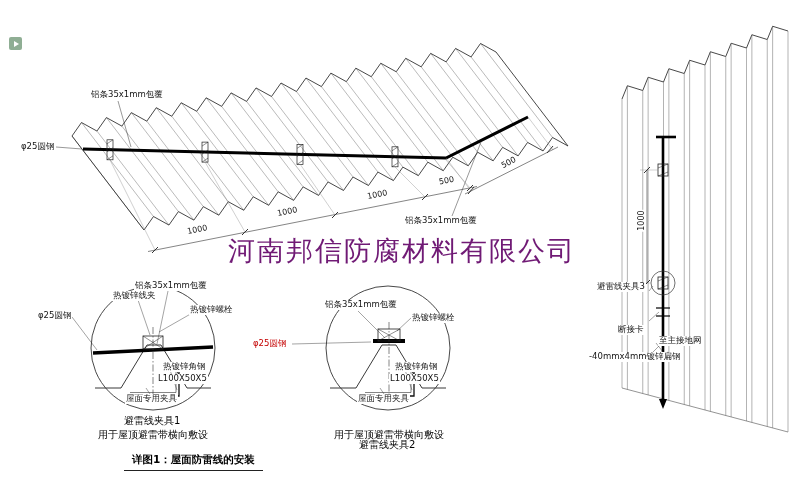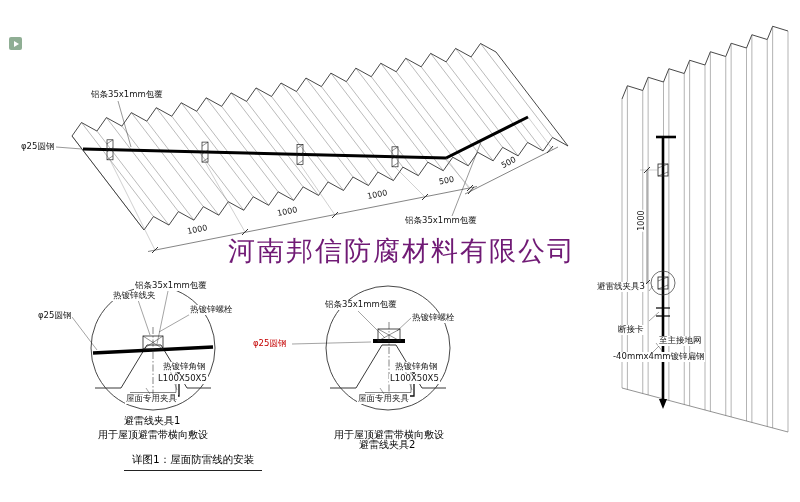--- a/index.html
+++ b/index.html
@@ -6,21 +6,21 @@
   html,body{background:#ffffff}
   #canvas{position:relative;width:800px;height:502px;background:#fff;overflow:hidden;
           font-family:"DejaVu Sans",sans-serif;color:#111}
   #linework{position:absolute;left:0;top:0}
   .lbl{position:absolute;font-size:8.5px;line-height:1.15;white-space:nowrap;
        background:#fff;padding:0 1px;color:#141414}
   .dim{font-size:8px;background:#fff}
   .red{color:#c40000}
   .title{position:absolute;font-size:10px;white-space:nowrap;color:#000}
   .subtitle{position:absolute;font-size:10px;white-space:nowrap;color:#000}
-  .caption{position:absolute;font-size:10.5px;font-weight:normal;white-space:nowrap;color:#000;
+  .caption{position:absolute;font-size:10.5px;font-weight:bold;white-space:nowrap;color:#000;
            border-bottom:1px solid #222;padding:0 8px 3px}
   #watermark{position:absolute;left:228px;top:233px;font-size:27px;letter-spacing:2px;
              white-space:nowrap;color:#701a75;z-index:5}
   .corner-mark{position:absolute;left:9px;top:37px;width:13px;height:13px;background:#8fae94;
                border-radius:2px;display:flex;align-items:center;justify-content:center}
   .corner-mark::after{content:"";display:block;width:0;height:0;margin-left:2px;
                border-left:5px solid #fff;border-top:3.5px solid transparent;border-bottom:3.5px solid transparent}
 </style>
 </head>
 <body>
@@ -211,18 +211,18 @@
   <span class="lbl" style="left:394px;top:362px">热镀锌角钢</span>
   <span class="lbl" style="left:389px;top:374px">L100X50X5</span>
   <span class="lbl" style="left:357px;top:394px">屋面专用夹具</span>
   <span class="title" style="left:359px;top:438px">避雷线夹具2</span>
   <span class="subtitle" style="left:334px;top:428px">用于屋顶避雷带横向敷设</span>
 
   <span class="lbl dim" style="left:630px;top:216px;transform:rotate(-90deg)">1000</span>
   <span class="lbl" style="left:596px;top:282px">避雷线夹具3</span>
   <span class="lbl" style="left:617px;top:325px">断接卡</span>
   <span class="lbl" style="left:658px;top:336px">至主接地网</span>
-  <span class="lbl" style="left:612px;top:352px">-40mmx4mm镀锌扁钢</span>
+  <span class="lbl" style="left:588px;top:352px">-40mmx4mm镀锌扁钢</span>
 
   <span class="caption" style="left:124px;top:453px">详图1：屋面防雷线的安装</span>
 
   <span id="watermark">河南邦信防腐材料有限公司</span>
 </div>
 
 </body></html>

